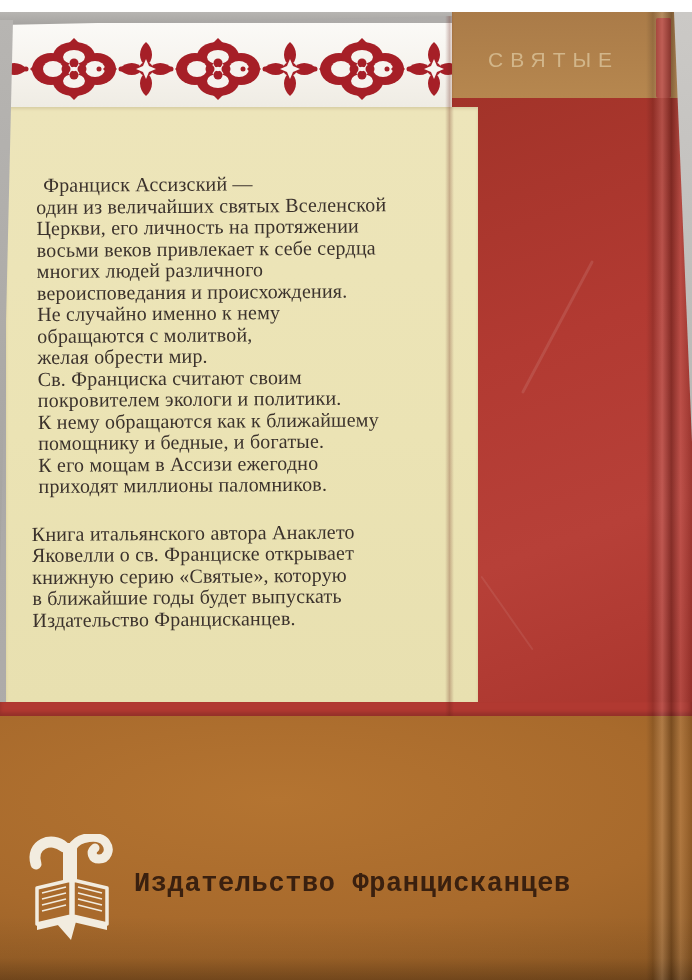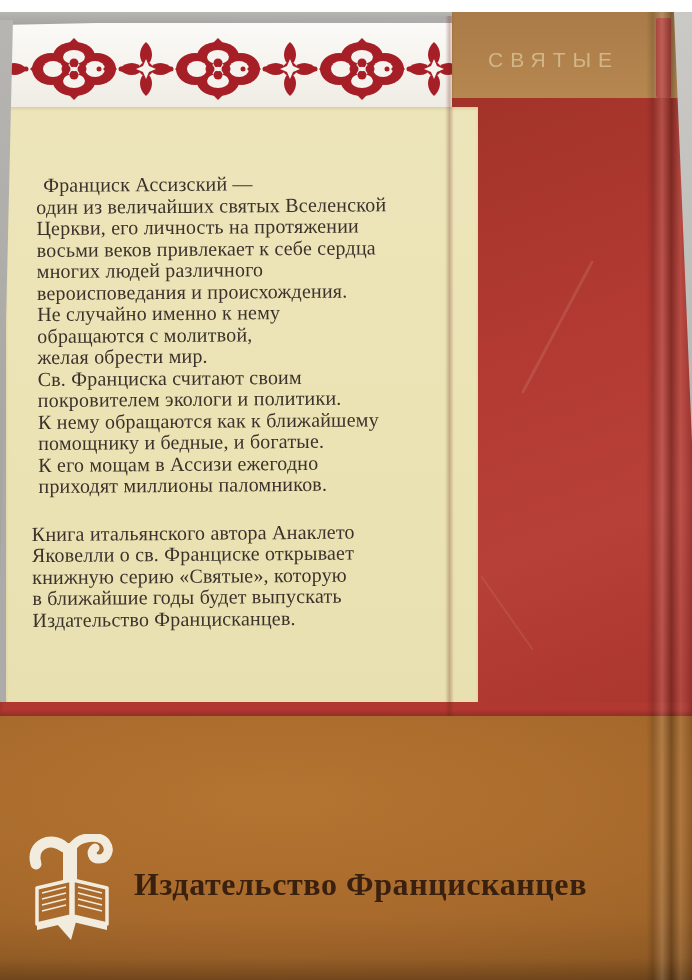--- a/index.html
+++ b/index.html
@@ -72,22 +72,22 @@
   .bottom-shadow {
     left:0; top:200px; width:692px; height:76px;
     background:linear-gradient(180deg, rgba(30,15,2,0) 0%, rgba(30,15,2,0.08) 55%, rgba(25,12,2,0.45) 100%);
   }
   .publisher-row {
     left:26px; top:818px; width:560px; height:120px;
     display:flex; align-items:center; gap:16px; position:absolute;
   }
   .publisher-row .logo { position:static; flex:0 0 auto; }
   .publisher-name {
-    position:static; font-family:Liberation Serif, serif;
-    font-weight:bold; font-size:32px; letter-spacing:0.6px;
+    position:static; font-family:Liberation Mono, monospace;
+    font-weight:bold; font-size:27px; letter-spacing:0.6px;
     color:#3a200f; white-space:nowrap; transform:translateY(-6px);
   }
 
   
   .hinge {
     left:445px; top:0; width:9px; height:704px;
     background:linear-gradient(90deg, rgba(100,30,20,0) 0%, rgba(100,30,20,0.28) 50%, rgba(100,30,20,0) 100%);
   }
   .red-edge-top { left:656px; top:6px; width:15px; height:80px; background:#b5463c; border-radius:2px; }
   .fold-overlay {

